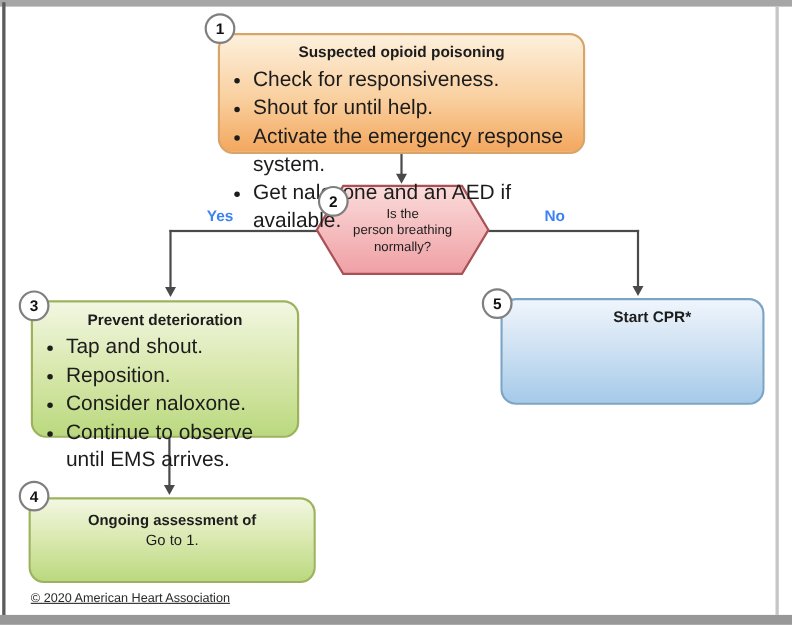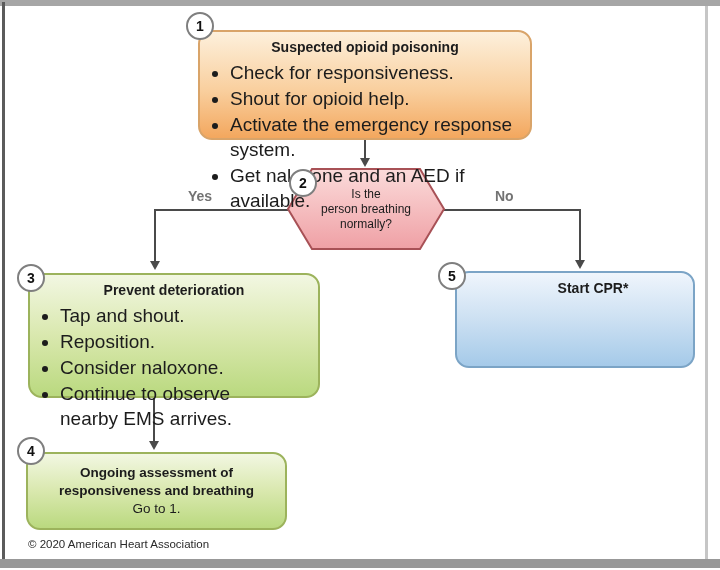--- a/index.html
+++ b/index.html
@@ -39,56 +39,56 @@
     display:flex;align-items:center;justify-content:center;z-index:6;
   }
   
   .line{background:#4a4a4a;z-index:1;}
   .arrowhead{
     width:0;height:0;z-index:1;
     border-left:5px solid transparent;border-right:5px solid transparent;
     border-top:9px solid #4a4a4a;
   }
   .branch-label{
-    font-weight:bold;font-size:14px;color:#737373;z-index:2;
+    font-weight:bold;font-size:14px;color:#3b82f6;z-index:2;
   }
   
   .hex-wrap{left:286px;top:167px;width:160px;height:84px;z-index:3;}
   .hex-text{
     left:286px;top:167px;width:160px;height:84px;z-index:4;
     display:flex;flex-direction:column;align-items:center;justify-content:center;
     font-size:12px;line-height:1.25;color:#1c1c1c;text-align:right;
   }
   
   .center-text{
     text-align:center;font-size:13.5px;line-height:1.32;
   }
   .center-text .bold-line{font-weight:bold;display:block;}
   .center-text .plain-line{display:block;}
   
   .footer{
-    left:28px;top:538px;font-size:11.5px;color:#2a2a2a;
+    left:28px;top:538px;font-size:11.5px;color:#2a2a2a;text-decoration:underline;
   }
 </style>
 </head>
 <body>
 
 <div class="abs frame-top"></div>
 <div class="abs frame-left"></div>
 <div class="abs frame-bottom"></div>
 <div class="abs frame-right"></div>
 
 <div class="abs badge" style="left:186px;top:12px;">
   <span>1</span>
 </div>
 <div class="abs node box-orange" style="left:198px;top:30px;width:334px;height:110px;z-index:5;">
   <div class="title">Suspected opioid poisoning</div>
   <ul>
       <li>Check for responsiveness.</li>
-      <li>Shout for opioid help.</li>
+      <li>Shout for until help.</li>
       <li>Activate the emergency response system.</li>
       <li>Get naloxone and an AED if available.</li>
     </ul>
 </div>
 
 <div class="abs line" style="left:364px;top:140px;width:2px;height:20px;"></div>
 <div class="abs arrowhead" style="left:360px;top:158px;"></div>
 
 <div class="abs branch-label" style="left:188px;top:188px;">Yes</div>
 <div class="abs line" style="left:154px;top:209px;width:138px;height:2px;"></div>
@@ -116,44 +116,43 @@
   <span>person breathing</span>
   <span>normally?</span>
 </div>
 <div class="abs badge" style="left:289px;top:169px;">
   <span>2</span>
 </div>
 
 <div class="abs badge" style="left:17px;top:264px;">
   <span>3</span>
 </div>
-<div class="abs node box-green" style="left:28px;top:273px;width:292px;height:125px;z-index:5;">
+<div class="abs node box-green" style="left:28px;top:273px;width:244px;height:125px;z-index:5;">
   <div class="title">Prevent deterioration</div>
   <ul style="padding-right:34px;">
       <li>Tap and shout.</li>
       <li>Reposition.</li>
       <li>Consider naloxone.</li>
-      <li>Continue to observe nearby EMS arrives.</li>
+      <li>Continue to observe until EMS arrives.</li>
     </ul>
 </div>
 
 <div class="abs badge" style="left:438px;top:262px;">
   <span>5</span>
 </div>
 <div class="abs node box-blue" style="left:455px;top:271px;width:240px;height:97px;z-index:5;">
   <div class="title">Start CPR*</div>
 </div>
 
 <div class="abs line" style="left:153px;top:398px;width:2px;height:45px;"></div>
 <div class="abs arrowhead" style="left:149px;top:441px;"></div>
 
 <div class="abs badge" style="left:17px;top:437px;">
   <span>4</span>
 </div>
 <div class="abs node box-green" style="left:26px;top:452px;width:261px;height:78px;z-index:5;">
   <div class="center-text" style="padding-top:10px;">
     <span class="bold-line">Ongoing assessment of</span>
-    <span class="bold-line">responsiveness and breathing</span>
     <span class="plain-line">Go to 1.</span>
   </div>
 </div>
 
 <div class="abs footer">© 2020 American Heart Association</div>
 
 </body></html>

